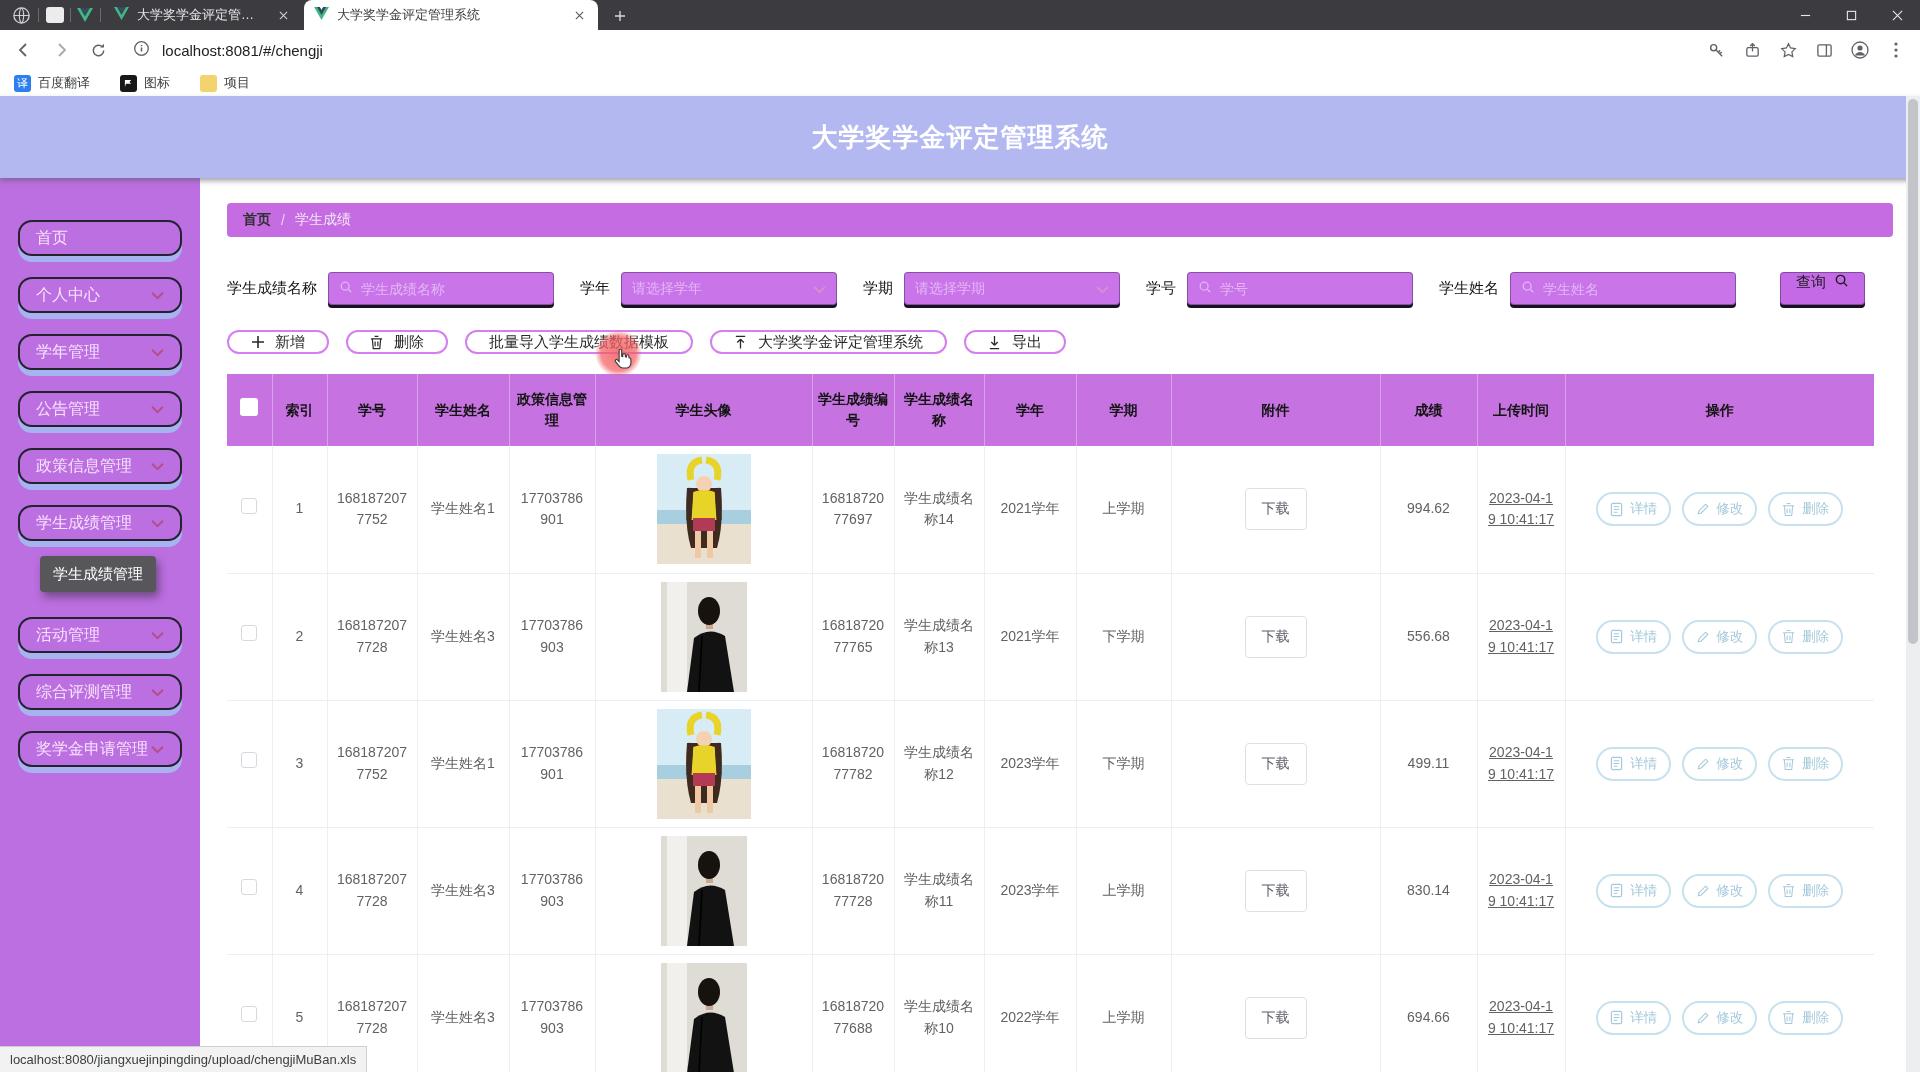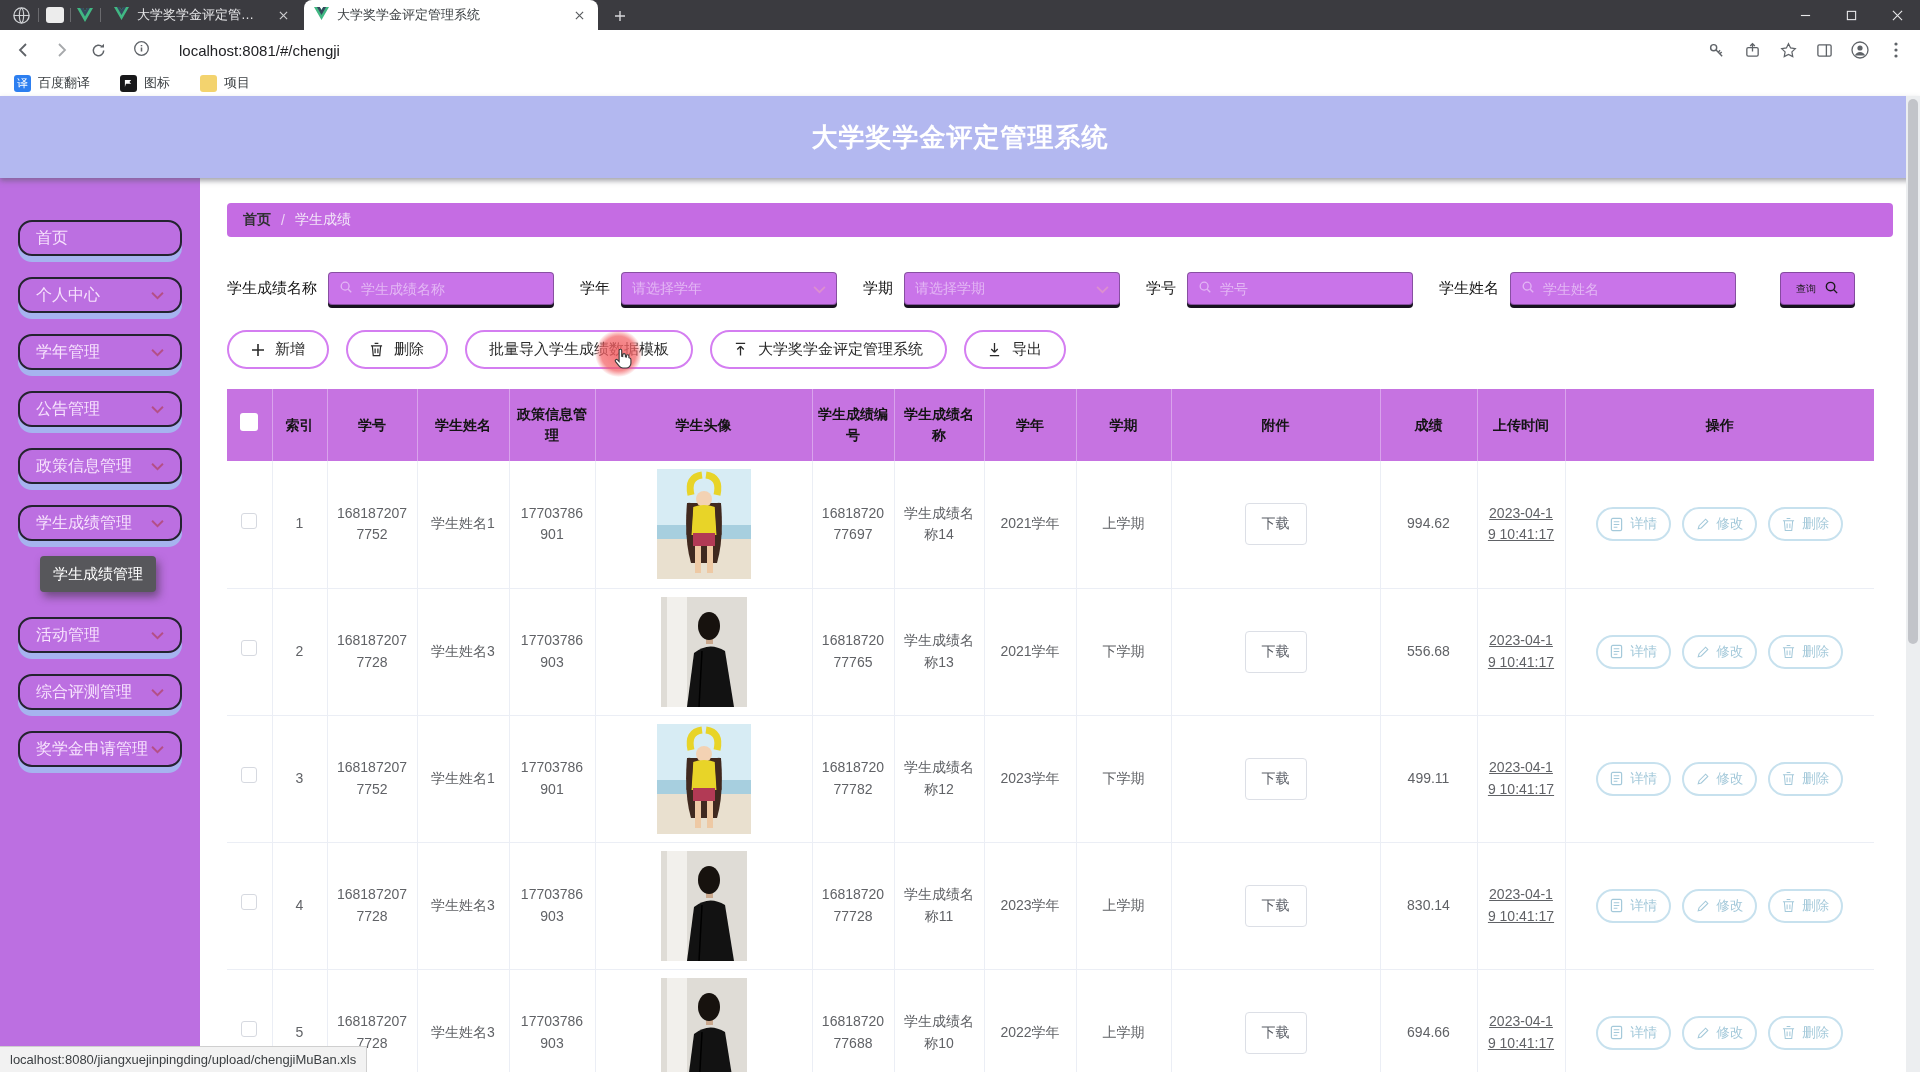--- a/index.html
+++ b/index.html
@@ -18,21 +18,21 @@
   .tab-1 { left:104px; width:198px; color:#e6e6e8; }
   .tab-2 { left:304px; width:294px; background:#fff; color:#3c4043; border-radius:8px 8px 0 0; }
   .tab-title { flex:1; overflow:hidden; white-space:nowrap; text-overflow:ellipsis; }
   .tab-x { font-size:12px; width:18px; height:18px; display:flex; align-items:center; justify-content:center; border-radius:50%; color:inherit; opacity:.85; }
   .newtab { left:608px; top:4px; width:24px; height:24px; color:#d8d8da; font-size:17px; border-radius:50%; }
   .winctl { position:absolute; right:0; top:0; height:30px; display:flex; }
   .winctl span { width:46px; height:30px; display:flex; align-items:center; justify-content:center; color:#e8e8ea; }
 
   .addressbar { height:40px; background:#fff; display:flex; align-items:center; padding:0 14px; color:#5f6368; }
   .nav-ic { width:20px; height:20px; margin-right:17px; display:flex; align-items:center; justify-content:center; }
-  .url-zone { display:flex; align-items:center; gap:29px; margin-left:8px; }
+  .url-zone { display:flex; align-items:center; gap:12px; margin-left:8px; }
   .url-text { font-size:15px; color:#202124; }
   .addr-right { margin-left:auto; display:flex; align-items:center; gap:16px; }
   .addr-right .ic { width:20px; height:20px; display:flex; align-items:center; justify-content:center; }
 
   .bookmarksbar { height:26px; background:#fff; display:flex; align-items:center; gap:30px; padding-left:14px; font-size:13px; color:#3c4043; }
   .bm { display:flex; align-items:center; gap:7px; }
   .bm-ic { width:17px; height:17px; border-radius:3px; display:flex; align-items:center; justify-content:center; font-size:11px; }
   .bm-ic.translate { background:#2d7ff0; color:#fff; }
   .bm-ic.dark { background:#18181a; color:#fff; }
   .bm-ic.folder { background:#f3d36e; }
@@ -60,25 +60,25 @@
   .filter-row { margin-top:35px; display:flex; align-items:center; }
   .filters { display:contents; }
   .filter-item { display:flex; align-items:center; margin-right:26px; }
   .flabel { font-size:15px; color:#141414; margin-right:11px; white-space:nowrap; }
   .ffield { height:33px; border-radius:4px; background:#c974e9; border:1px solid rgba(40,28,56,.4); box-shadow:0 3px 0 #17121f; display:flex; align-items:center; padding:0 10px; color:#e3b6f4; font-size:14px; }
   .ffield.kind-input { width:226px; gap:8px; }
   .ffield.kind-select { width:216px; justify-content:space-between; }
   .ffield input { background:transparent; border:none; outline:none; color:#f3ddfb; font-size:14px; width:100%; }
   .ffield input::placeholder { color:#e3b6f4; opacity:1; }
   .ffield .chev { color:#dc8fcf; width:13px; }
-  .search-btn { height:33px; margin-left:18px; padding:0 15px; background:#c46ae6; border:1px solid rgba(40,28,56,.4); border-radius:4px; box-shadow:0 3px 0 #17121f; color:#1c1c1c; font-size:10px; display:flex; align-items:center; gap:8px; cursor:pointer; }
+  .search-btn { height:33px; margin-left:18px; padding:0 15px; background:#c46ae6; border:1px solid rgba(40,28,56,.4); border-radius:4px; box-shadow:0 3px 0 #17121f; color:#1c1c1c; font-size:15px; display:flex; align-items:flex-start; gap:8px; cursor:pointer; }
 
   
   .toolbar { margin-top:25px; display:flex; gap:17px; position:relative; }
-  .tb-btn { height:39px; border:2px solid #d47ef1; border-radius:20px; background:#fff; color:#2a2a2a; font-size:15px; padding:0 22px; display:flex; align-items:center; gap:9px; cursor:pointer; }
+  .tb-btn { height:24px; border:2px solid #d47ef1; border-radius:20px; background:#fff; color:#2a2a2a; font-size:15px; padding:0 22px; display:flex; align-items:center; gap:9px; cursor:pointer; }
   .tb-btn .ic { width:15px; display:flex; }
   .click-circle { position:absolute; left:368px; top:0; width:47px; height:47px; border-radius:50%; pointer-events:none; z-index:6;
       background:radial-gradient(circle, rgba(242,93,97,.85) 0%, rgba(242,93,97,.7) 52%, rgba(242,93,97,0) 71%); }
   .click-hand { position:absolute; left:383px; top:15px; width:27px; z-index:7; pointer-events:none; }
 
   
   table.grid { margin-top:20px; border-collapse:collapse; table-layout:fixed; width:1647px; font-size:14px; color:#606266; }
   .grid thead th { background:#c673e1; color:#141414; font-weight:bold; height:72px; border-right:1px solid #d9a3ec; padding:0 4px; word-break:break-all; line-height:1.5; text-align:center; }
   .grid thead th:last-child { border-right:none; }
   .grid tbody td { background:#fff; border-bottom:1px solid #ebeef5; border-right:1px solid #ebeef5; height:127px; text-align:center; padding:0 8px; line-height:1.55; vertical-align:middle; }

